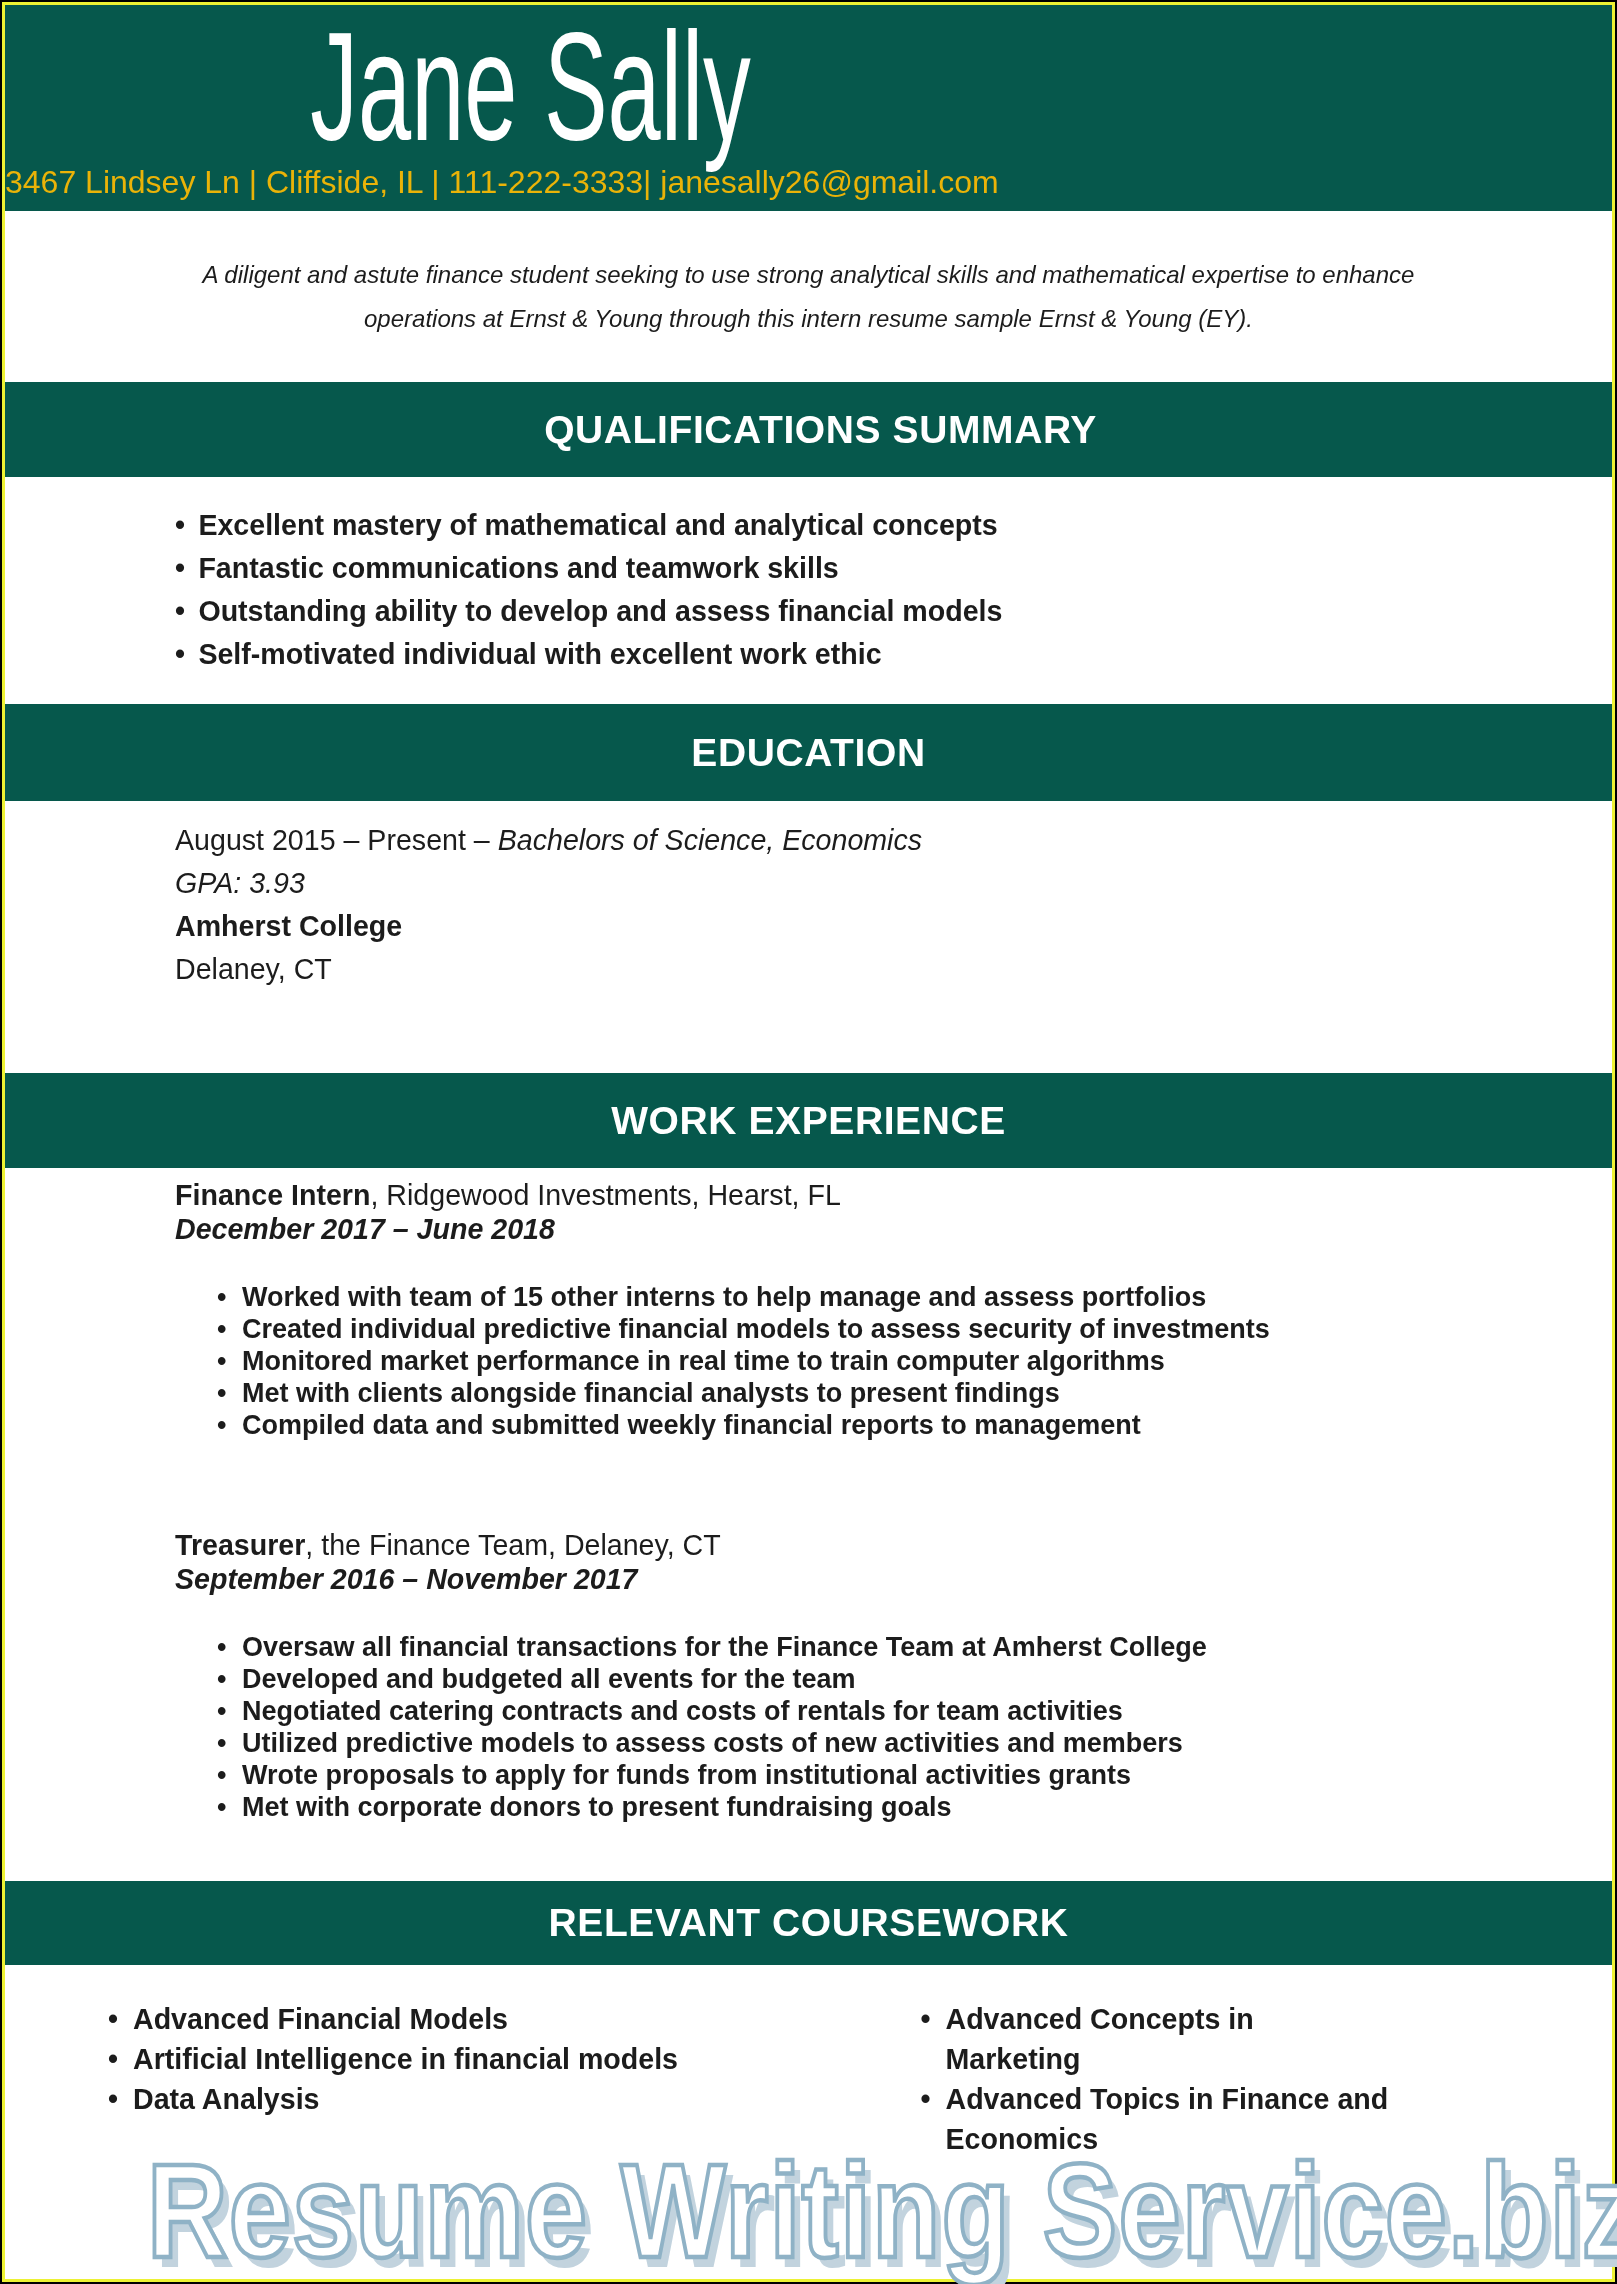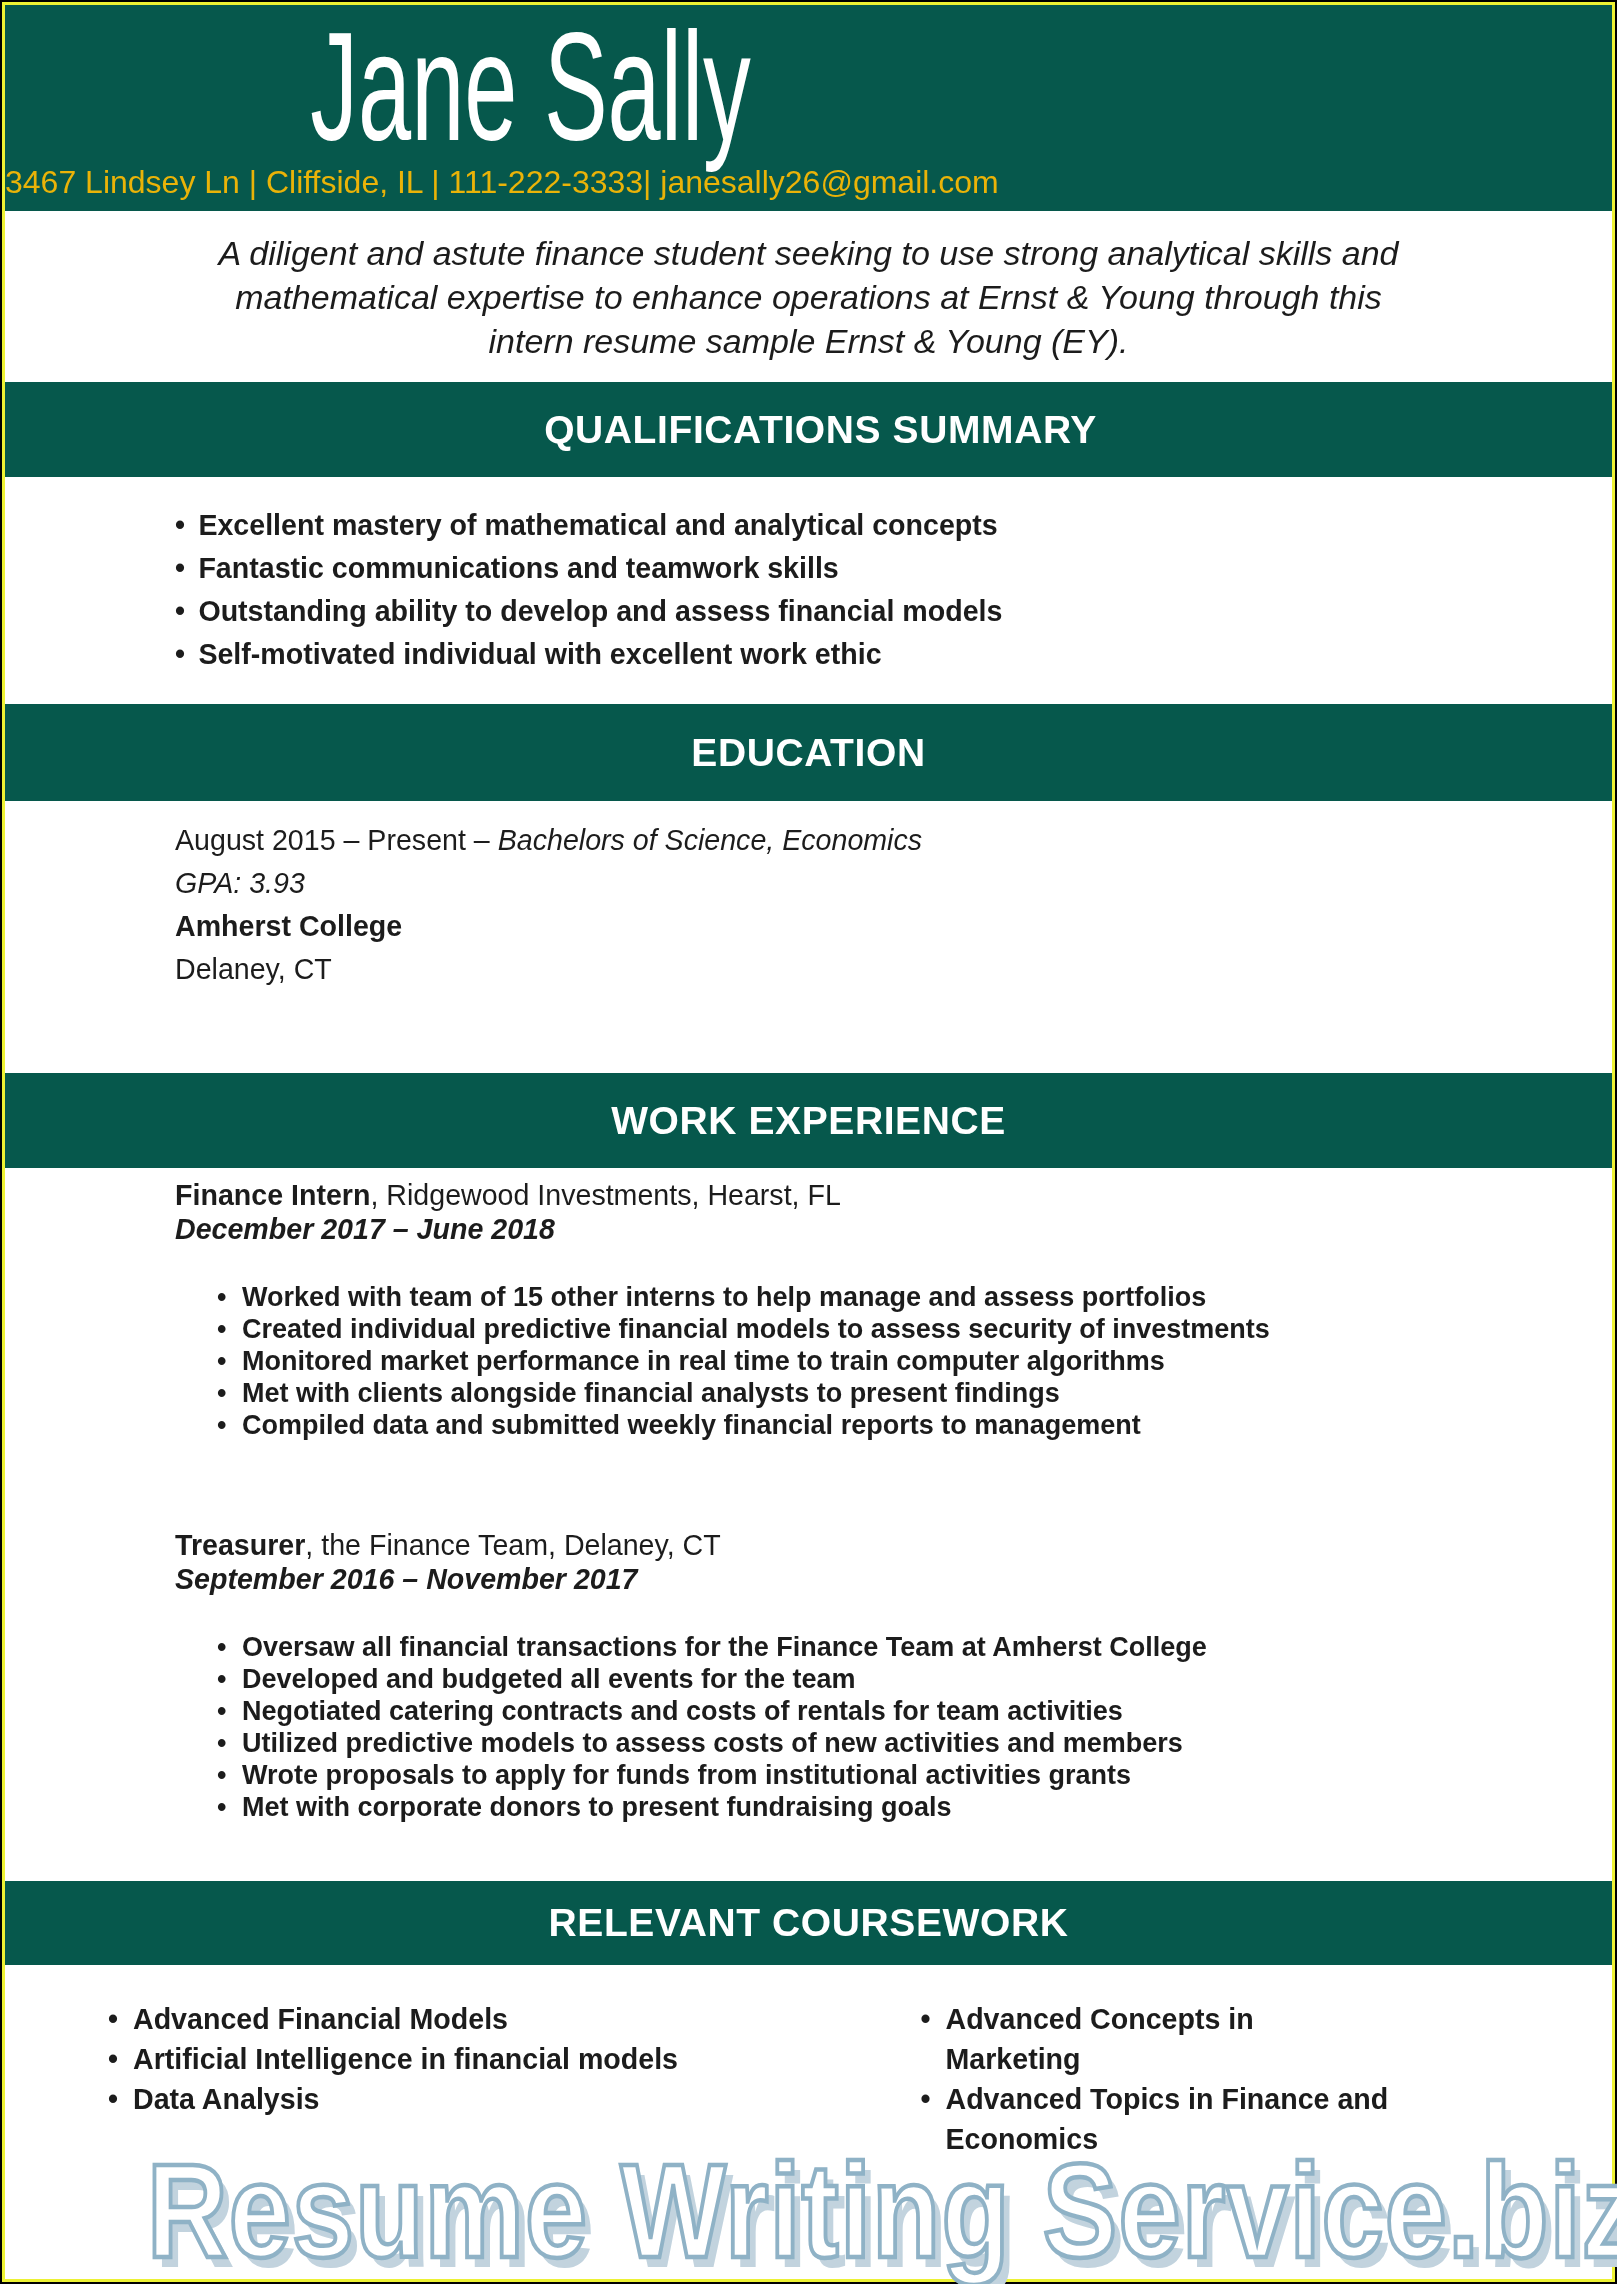--- a/index.html
+++ b/index.html
@@ -14,21 +14,21 @@
     border:3.2px solid var(--border-yellow,#edf233);
     display:flex;flex-direction:column;position:relative;background:#ffffff;
   }
   .green{background:var(--band-green,#06584c);}
   
   .header{height:206px;display:flex;flex-direction:column;padding-top:6.5px;box-sizing:border-box;}
   .name{color:#ffffff;font-size:154px;line-height:151px;font-weight:400;display:inline-block;transform:scaleX(0.62);white-space:nowrap;}
   .contact{color:#eab308;font-size:32px;line-height:34px;margin-top:2.6px;white-space:nowrap;}
   
   .objective{height:171px;display:flex;align-items:center;justify-content:center;}
-  .objective p{margin:0;max-width:1233px;text-align:center;font-style:italic;font-size:34px;line-height:44px;}
+  .objective p{margin:0;max-width:1233px;text-align:center;font-style:italic;font-size:24px;line-height:44px;}
   
   .band{display:flex;align-items:center;justify-content:center;}
   .band--quals{height:95px;padding-left:24px;}
   .band--edu{height:97px;}
   .band--work{height:95px;}
   .band--course{height:84px;}
   .band-title{color:#ffffff;font-weight:bold;font-size:39px;letter-spacing:0.6px;white-space:nowrap;}
   
   ul{list-style:none;margin:0;padding:0;font-weight:bold;}
   li{position:relative;}

